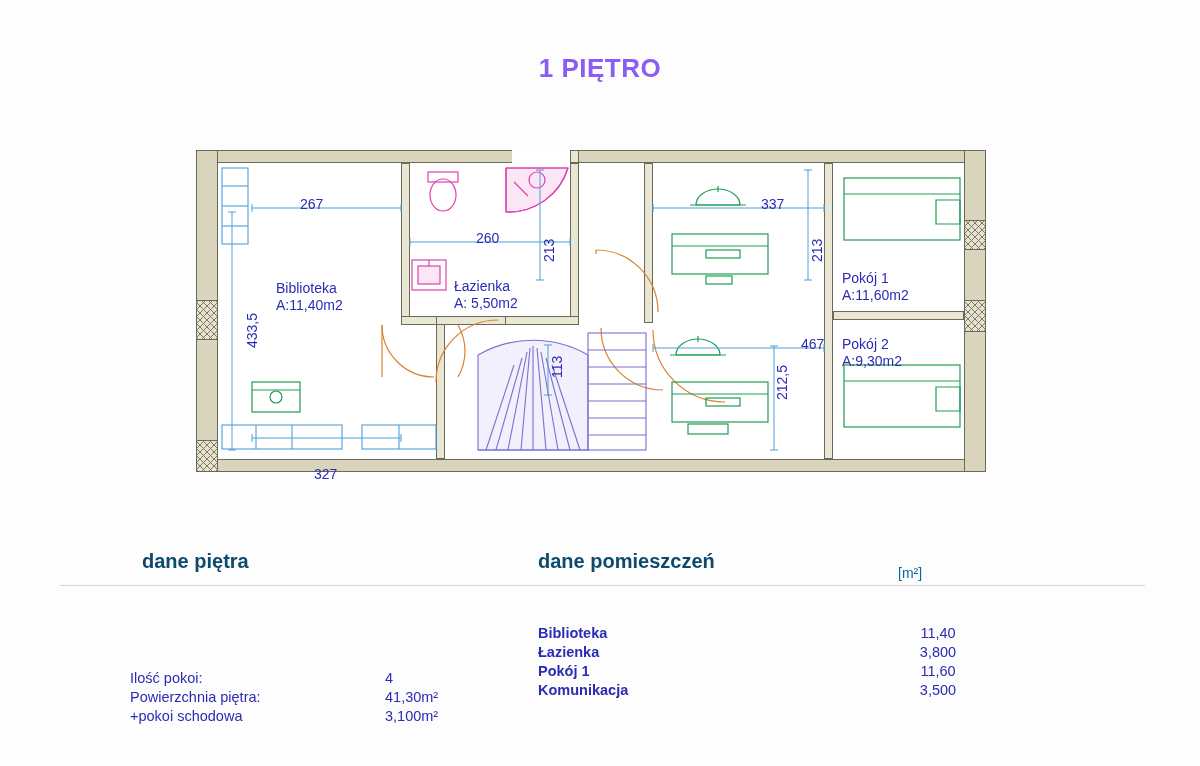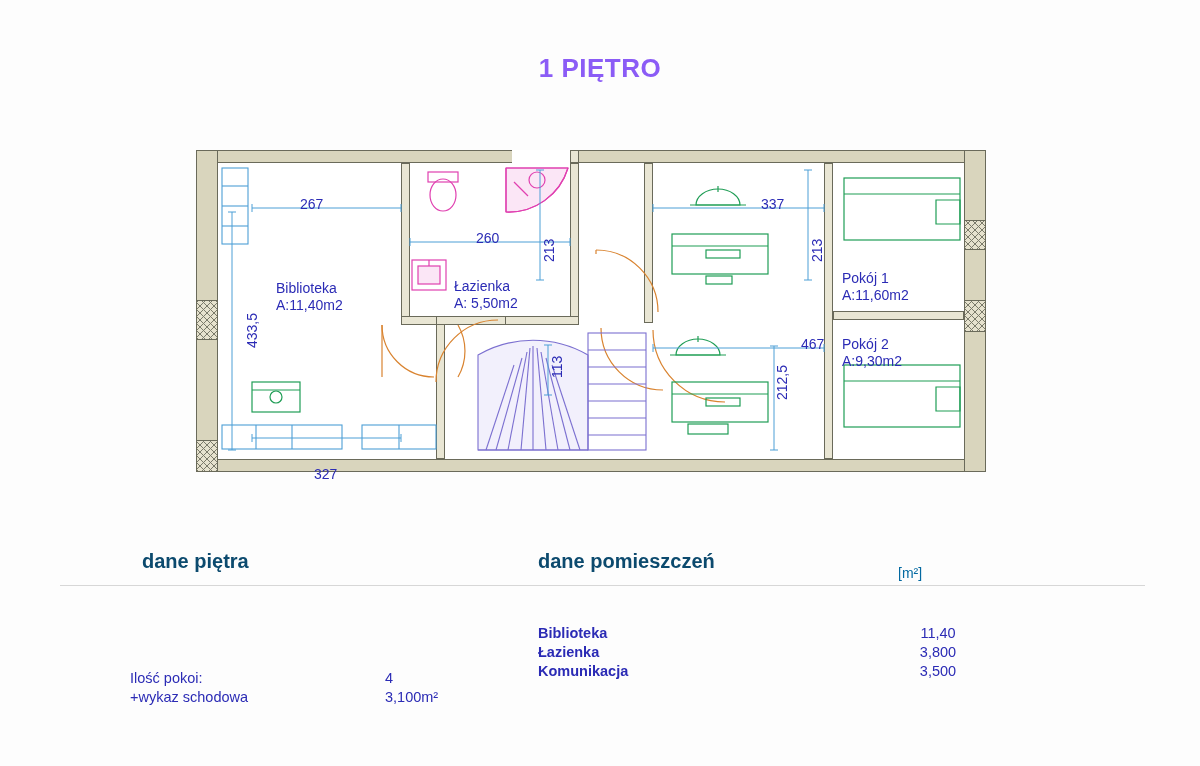--- a/index.html
+++ b/index.html
@@ -340,29 +340,35 @@
 
   <div class="sec-title" style="left:142px; top:550px;">dane piętra</div>
   <div class="sec-title" style="left:538px; top:550px;">dane pomieszczeń</div>
   <div class="units" style="left:898px; top:565px;">[m²]</div>
 
   <div class="tbl" id="floor-data" style="left:130px; top:633px;margin-top:36px;">
     <div class="row">
       <span class="lbl">Ilość pokoi:</span><span class="val">4</span>
     </div>
     <div class="row">
-      <span class="lbl">+wykaz schodowa</span><span class="val">3,100m²</span>
+      <span class="lbl">Powierzchnia piętra:</span><span class="val">41,30m²</span>
+    </div>
+    <div class="row">
+      <span class="lbl">+pokoi schodowa</span><span class="val">3,100m²</span>
     </div>
   </div>
 
   <div class="tbl" id="rooms-table" style="left:538px; top:624px;">
     <div class="row">
       <span class="lbl">Biblioteka</span><span class="val">11,40</span>
     </div>
     <div class="row">
       <span class="lbl">Łazienka</span><span class="val">3,800</span>
     </div>
     <div class="row">
+      <span class="lbl">Pokój 1</span><span class="val">11,60</span>
+    </div>
+    <div class="row">
       <span class="lbl">Komunikacja</span><span class="val">3,500</span>
     </div>
   </div>
 
 </div>
 
 </body></html>

